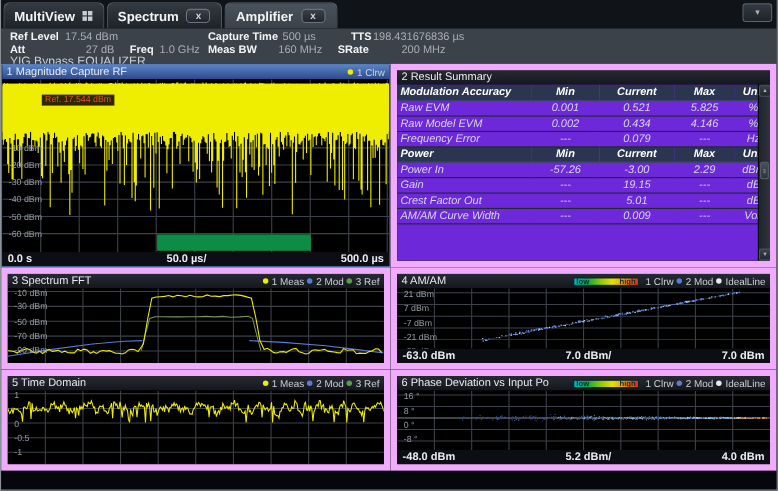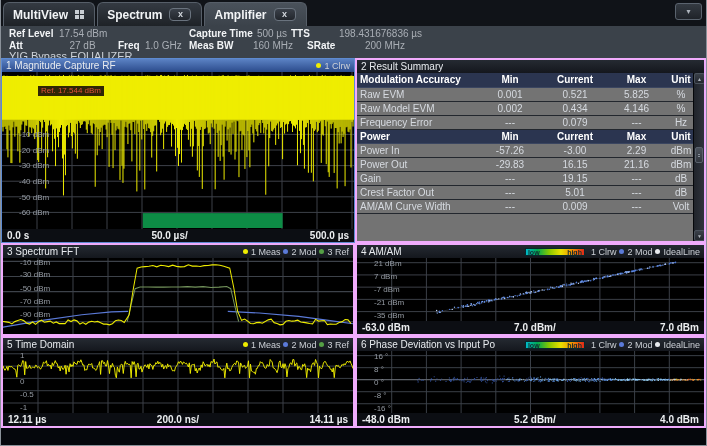--- a/index.html
+++ b/index.html
@@ -24,44 +24,44 @@
   .headerbar { position:absolute; top:26px; left:0; right:0; height:32px; background:#3b424a; font-size:10px; }
   .hrow { position:relative; height:11px; }
   .hrow span { position:absolute; white-space:nowrap; line-height:11px; }
   .hlabel { color:#f2f4f6; font-weight:bold; }
   .hvalue { color:#a9aeb5;text-align:center; }
   .hnote  { color:#cdd2d8; font-size:11px; }
 
   
   .panels { position:absolute; top:58px; left:0; right:0; bottom:17px; display:grid;
             grid-template-columns:354px 1fr; grid-template-rows:185px 93px 1fr; }
-  .panel { position:relative; display:flex; flex-direction:column; background:#000; border:2px solid #f0abfc; overflow:hidden; }
+  .panel { position:relative; display:flex; flex-direction:column; background:#000; border:6px solid #f0abfc; overflow:hidden; }
   .panel.focused { border:1px solid #5d8ad0; }
   .phead { flex:none; height:13px; display:flex; align-items:center; padding:0 4px; gap:6px;
            background:linear-gradient(#252a32,#14171d); }
   .panel.focused .phead { background:linear-gradient(#5b82c4,#2b4a8b); }
   .ptitle { color:#e8ebef; font-size:10px; white-space:nowrap; overflow:hidden; }
   .phead .spacer { flex:1; }
   .legend { display:flex; align-items:center; gap:3px; font-size:9px; color:#ccd0d6; white-space:nowrap; }
   .dot { width:5px; height:5px; border-radius:50%; flex:none; }
   .colorbar { position:relative; flex:none; width:60px; height:8px; border:1px solid #06282c;
               background:linear-gradient(90deg,#00b8c8,#00a850,#88c800,#e8e000,#f09000,#e02818); }
   .colorbar span { position:absolute; top:-1px; font-size:7px; font-weight:bold; color:#142830; line-height:9px; }
   .colorbar .lo { left:2px; } .colorbar .hi { right:2px; }
 
   .pplot { flex:1; position:relative; background:#000; overflow:hidden; }
   .pplot svg { position:absolute; left:0; top:0; width:100%; height:100%; }
-  .ylabels span { position:absolute; left:17px; font-size:8px; color:#959ba3; line-height:9px; z-index:3; }
+  .ylabels span { position:absolute; left:6px; font-size:8px; color:#959ba3; line-height:9px; z-index:3; }
   .ref-marker { position:absolute; left:36px; top:14px; z-index:4; background:rgba(20,10,5,0.88); color:#e05038;
                 font-size:8px; padding:0 3px; line-height:10px; }
   .pfoot { flex:none; height:13px; background:#0c0e13; display:flex; justify-content:space-between; align-items:center;
            padding:0 5px; font-size:10px; font-weight:bold; color:#eceef0; }
 
   
-  .tablewrap { position:absolute; top:13px; left:0; right:11px; bottom:0; background:#737373; }
+  .tablewrap { position:absolute; top:13px; left:0; right:11px; bottom:0; background:#6d28d9;font-style:italic; }
   table { border-collapse:collapse; width:100%; table-layout:fixed; font-size:10px; }
   td { height:14px; padding:0 3px; border-bottom:1px solid #23272e; color:#d6dae0; white-space:nowrap; overflow:hidden;
        text-align:center; }
   td:first-child { text-align:left; }
   tr.sect td { background:#2b3550; color:#fff; font-weight:bold; border-bottom:1px solid #3a4560; }
   .sbar { position:absolute; top:13px; right:0; bottom:0; width:11px; background:linear-gradient(90deg,#20242b,#2e333c);
           border-left:1px solid #05070a; }
   .sbtn { position:absolute; left:0; width:11px; height:11px; background:linear-gradient(#3a4049,#23272e);
           border:1px solid #4a525c; border-radius:2px; color:#aeb4bc; font-size:5px; text-align:center; line-height:10px; }
   .sbtn.up { top:0; } .sbtn.down { bottom:0; }
@@ -96,26 +96,26 @@
     </div>
     <div class="corner-btn">▾</div>
   </div>
 
   <div class="headerbar">
     <div class="hrow" style="top:2px">
       <span class="hlabel" style="left:8px">Ref Level</span>
       <span class="hvalue" style="left:58px">17.54 dBm</span>
       <span class="hlabel" style="left:188px">Capture Time</span>
       <span class="hvalue" style="left:250px;width:42px;text-align:center">500 µs</span>
-      <span class="hlabel" style="left:290px">TTS</span>
+      <span class="hlabel" style="left:318px">TTS</span>
       <span class="hvalue" style="left:338px">198.431676836 µs</span>
     </div>
     <div class="hrow" style="top:3px">
       <span class="hlabel" style="left:8px">Att</span>
-      <span class="hvalue" style="left:60px;width:43px;text-align:center">27 dB</span>
+      <span class="hvalue" style="left:60px;width:43px;text-align:right">27 dB</span>
       <span class="hlabel" style="left:117px">Freq</span>
       <span class="hvalue" style="left:144px">1.0 GHz</span>
       <span class="hlabel" style="left:188px">Meas BW</span>
       <span class="hvalue" style="left:250px;width:42px;text-align:right">160 MHz</span>
       <span class="hlabel" style="left:306px">SRate</span>
       <span class="hvalue" style="left:352px;width:52px;text-align:right">200 MHz</span>
     </div>
     <div class="hrow" style="top:3px">
       <span class="hnote" style="left:8px">YIG Bypass EQUALIZER</span>
     </div>
@@ -221,27 +221,20 @@
             <td>Min</td>
             <td>Current</td>
             <td>Max</td>
             <td>Unit</td>
           </tr>
           <tr>
             <td>Power In</td>
                 <td>-57.26</td>
                 <td>-3.00</td>
                 <td>2.29</td>
-                <td>dBm</td>
-          </tr>
-          <tr>
-            <td>Power Out</td>
-                <td>-29.83</td>
-                <td>16.15</td>
-                <td>21.16</td>
                 <td>dBm</td>
           </tr>
           <tr>
             <td>Gain</td>
                 <td>---</td>
                 <td>19.15</td>
                 <td>---</td>
                 <td>dB</td>
           </tr>
           <tr>
@@ -653,25 +646,20 @@
             <line x1="0" y1="42.9" x2="355" y2="42.9" stroke="#3d424a" stroke-width="1"></line>
             <line x1="0" y1="56.2" x2="355" y2="56.2" stroke="#3d424a" stroke-width="1"></line>
             <path d="M0 16 L1 19.0 L2 20.9 L3 19.2 L4 16.6 L5 21.0 L6 16.3 L7 16.9 L8 17.1 L9 16.8 L10 18.1 L11 19.2 L12 19.4 L13 21.4 L14 28.3 L15 15.5 L16 14.9 L17 16.0 L18 16.6 L19 14.3 L20 10.3 L21 11.0 L22 25.8 L23 11.4 L24 18.8 L25 18.4 L26 18.1 L27 15.3 L28 18.6 L29 18.4 L30 17.5 L31 17.7 L32 18.3 L33 15.4 L34 15.7 L35 18.1 L36 17.1 L37 17.7 L38 19.7 L39 18.0 L40 16.3 L41 12.0 L42 13.0 L43 12.6 L44 10.5 L45 16.1 L46 14.3 L47 16.3 L48 15.2 L49 19.4 L50 12.7 L51 15.8 L52 13.4 L53 10.4 L54 13.2 L55 13.6 L56 18.3 L57 16.7 L58 21.6 L59 16.4 L60 18.3 L61 20.1 L62 18.4 L63 15.4 L64 25.1 L65 15.9 L66 17.2 L67 22.6 L68 13.7 L69 17.0 L70 14.8 L71 16.7 L72 11.7 L73 13.4 L74 13.6 L75 14.6 L76 10.7 L77 11.7 L78 12.1 L79 9.5 L80 12.4 L81 15.4 L82 15.0 L83 21.1 L84 19.8 L85 20.5 L86 15.9 L87 14.1 L88 14.5 L89 14.8 L90 13.5 L91 18.4 L92 18.5 L93 19.0 L94 21.0 L95 20.1 L96 15.8 L97 15.0 L98 11.5 L99 25.3 L100 10.5 L101 10.5 L102 13.6 L103 12.3 L104 16.2 L105 16.3 L106 10.3 L107 15.9 L108 24.4 L109 15.5 L110 17.6 L111 13.4 L112 16.8 L113 17.7 L114 26.3 L115 29.0 L116 17.2 L117 20.9 L118 22.9 L119 15.6 L120 14.3 L121 14.7 L122 24.3 L123 15.0 L124 11.2 L125 14.4 L126 13.2 L127 14.6 L128 14.1 L129 15.2 L130 29.0 L131 11.4 L132 14.6 L133 11.5 L134 15.2 L135 27.9 L136 14.2 L137 13.2 L138 19.5 L139 19.4 L140 16.5 L141 22.8 L142 19.4 L143 16.9 L144 14.9 L145 15.9 L146 17.8 L147 14.5 L148 19.4 L149 13.7 L150 15.3 L151 15.8 L152 19.9 L153 15.5 L154 15.7 L155 12.6 L156 13.9 L157 11.1 L158 14.0 L159 12.2 L160 13.3 L161 17.4 L162 14.4 L163 19.5 L164 16.7 L165 15.9 L166 18.9 L167 13.9 L168 17.1 L169 15.7 L170 16.1 L171 19.4 L172 21.5 L173 21.2 L174 21.7 L175 17.4 L176 16.3 L177 14.3 L178 11.6 L179 13.3 L180 10.9 L181 12.0 L182 14.5 L183 11.9 L184 12.4 L185 13.8 L186 13.1 L187 14.9 L188 17.3 L189 12.8 L190 24.3 L191 15.3 L192 14.8 L193 14.9 L194 14.2 L195 21.5 L196 18.7 L197 23.8 L198 20.3 L199 18.4 L200 21.0 L201 15.0 L202 17.9 L203 11.6 L204 13.7 L205 16.2 L206 15.4 L207 14.3 L208 16.7 L209 14.7 L210 17.4 L211 11.4 L212 12.1 L213 12.1 L214 8.7 L215 14.1 L216 12.5 L217 11.8 L218 17.7 L219 16.8 L220 17.4 L221 19.7 L222 20.5 L223 20.7 L224 18.8 L225 29.0 L226 18.6 L227 13.1 L228 19.4 L229 18.2 L230 21.5 L231 21.0 L232 17.9 L233 15.8 L234 14.1 L235 13.2 L236 14.9 L237 10.8 L238 11.0 L239 13.0 L240 24.4 L241 12.9 L242 15.4 L243 17.6 L244 16.0 L245 15.6 L246 18.8 L247 17.4 L248 16.7 L249 10.6 L250 29.0 L251 14.2 L252 21.6 L253 22.2 L254 23.0 L255 22.8 L256 25.1 L257 18.9 L258 18.8 L259 15.6 L260 15.6 L261 11.5 L262 12.7 L263 12.3 L264 14.4 L265 17.3 L266 18.7 L267 18.3 L268 14.6 L269 16.3 L270 16.2 L271 9.2 L272 10.7 L273 11.8 L274 18.2 L275 18.5 L276 19.6 L277 21.2 L278 23.4 L279 19.5 L280 12.2 L281 10.7 L282 17.6 L283 18.1 L284 13.7 L285 18.9 L286 13.7 L287 17.0 L288 28.0 L289 19.2 L290 17.6 L291 13.5 L292 12.8 L293 14.7 L294 9.2 L295 9.3 L296 16.4 L297 13.9 L298 12.9 L299 20.1 L300 16.7 L301 17.2 L302 19.9 L303 20.2 L304 14.5 L305 16.4 L306 13.8 L307 17.9 L308 28.8 L309 18.5 L310 20.4 L311 19.7 L312 22.4 L313 15.8 L314 13.3 L315 12.8 L316 15.6 L317 9.2 L318 12.2 L319 14.4 L320 29.0 L321 16.5 L322 17.9 L323 19.4 L324 17.5 L325 13.0 L326 11.5 L327 11.4 L328 13.6 L329 15.4 L330 16.9 L331 16.7 L332 19.8 L333 19.7 L334 22.7 L335 18.2 L336 28.8 L337 18.2 L338 15.1 L339 16.4 L340 15.5 L341 17.5 L342 18.2 L343 16.4 L344 14.5 L345 15.7 L346 13.7 L347 15.1 L348 13.0 L349 11.1 L350 11.7 L351 12.4 L352 10.7 L353 13.5 L354 15.9 L355 19.0" stroke="#efed00" stroke-width="1" fill="none"></path>
           </svg>
         <div class="ylabels">
           <span style="top:0px">1</span>
           <span style="top:26px">0</span>
           <span style="top:39px">-0.5</span>
           <span style="top:52px">-1</span>
         </div>
-      </div>
-      <div class="pfoot">
-        <span>12.11 µs</span>
-        <span>200.0 ns/</span>
-        <span>14.11 µs</span>
       </div>
     </div>
 
     <div class="panel">
       <div class="phead">
         <span class="ptitle">6 Phase Deviation vs Input Po</span>
         <span class="spacer"></span>
         <span class="colorbar">
           <span class="lo">low</span>
           <span class="hi">high</span>

